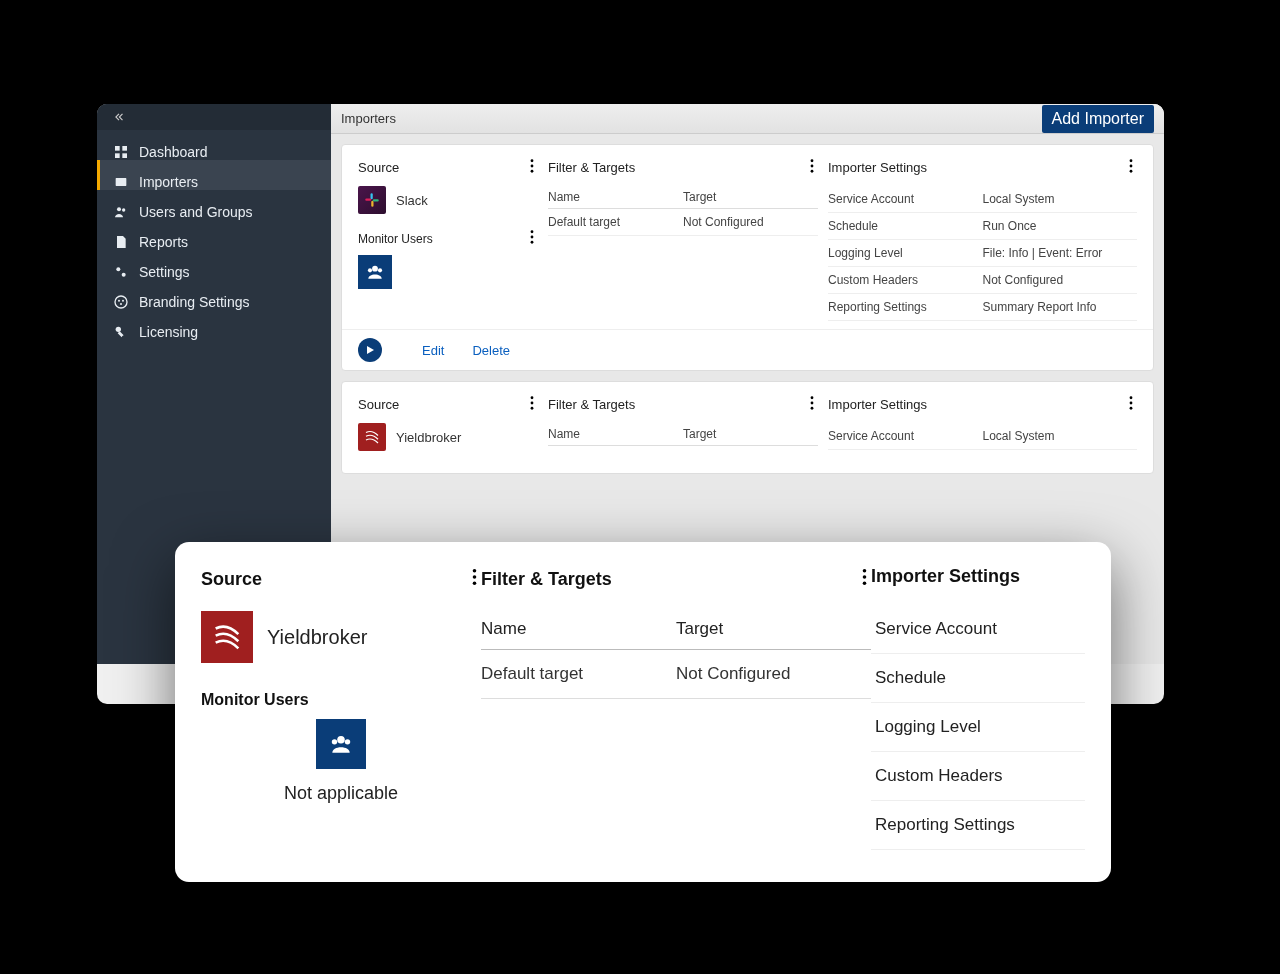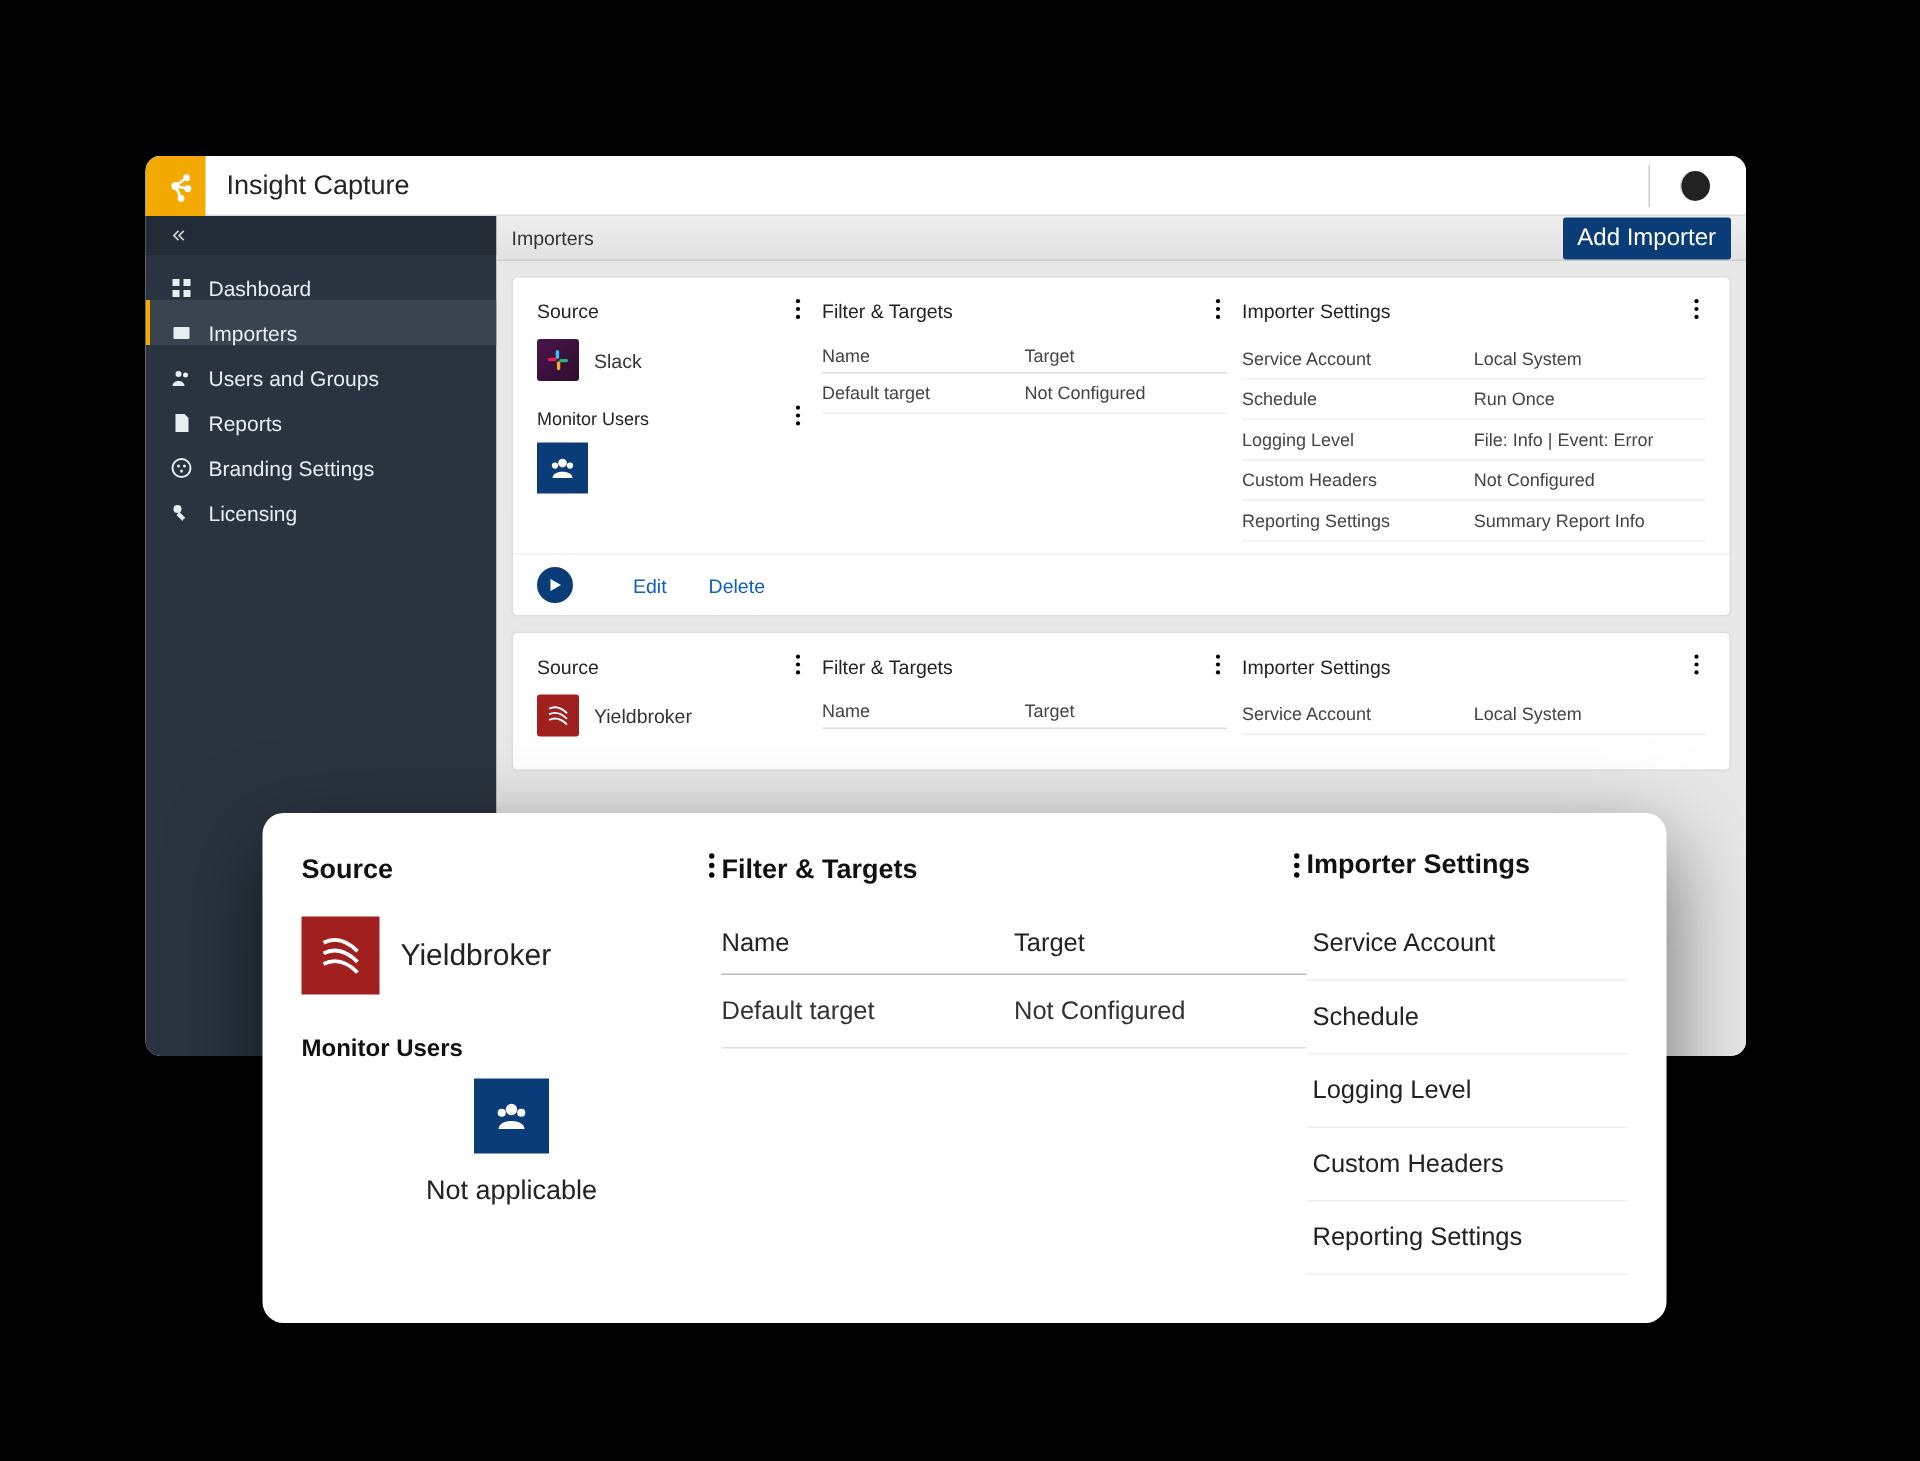--- a/index.html
+++ b/index.html
@@ -180,39 +180,20 @@
 .otd > div { flex:1;}
 .okv { font-size:17px; color:#222; border-bottom:1px solid #eee; padding: 14px 0 14px 4px;}
 .overlay-card .more-dots svg { width:5px; height:18px;}
 .slack-bg { background: linear-gradient(135deg,#4a154b,#2d0e2e); }
 .yb-bg { background:#a01f1f; }
 </style>
 </head>
 <body>
 
 <div class="app-window">
-  <div class="titlebar">
-    <div class="logo-box">
-      <svg viewBox="0 0 24 24">
-          <g stroke="#fff" stroke-width="2" fill="none">
-            <circle cx="12" cy="12" r="2" fill="#fff"></circle>
-            <line x1="12" y1="12" x2="20" y2="6"></line>
-            <line x1="12" y1="12" x2="21" y2="14"></line>
-            <line x1="12" y1="12" x2="16" y2="21"></line>
-            <circle cx="20" cy="6" r="1.5" fill="#fff"></circle>
-            <circle cx="21" cy="14" r="1.5" fill="#fff"></circle>
-            <circle cx="16" cy="21" r="1.5" fill="#fff"></circle>
-          </g>
-        </svg>
-    </div>
-    <div class="app-title">Insight Capture</div>
-    <div class="avatar-wrap">
-      <div class="avatar-circle"></div>
-    </div>
-  </div>
   <div class="body-row">
     <div class="sidebar">
       <div class="collapse-row">
         <svg viewBox="0 0 24 24" fill="#ccc">
             <path d="M13 6l-6 6 6 6 1.4-1.4L9.8 12l4.6-4.6z"></path>
             <path d="M19 6l-6 6 6 6 1.4-1.4L15.8 12l4.6-4.6z"></path>
           </svg>
       </div>
       <div class="nav-item">
         <span class="nav-ico">
@@ -243,20 +224,30 @@
           </span>
         <span class="nav-label">Users and Groups</span>
       </div>
       <div class="nav-item">
         <span class="nav-ico">
             <svg viewBox="0 0 24 24">
               <path d="M6 3h9l4 4v14H6z"></path>
             </svg>
           </span>
         <span class="nav-label">Reports</span>
+      </div>
+      <div class="nav-item">
+        <span class="nav-ico">
+            <svg viewBox="0 0 24 24">
+              <circle cx="8" cy="8" r="3"></circle>
+              <circle cx="16" cy="16" r="3"></circle>
+              <path d="M11 8h9M4 16h9"></path>
+            </svg>
+          </span>
+        <span class="nav-label">Settings</span>
       </div>
       <div class="nav-item">
         <span class="nav-ico">
             <svg viewBox="0 0 24 24">
               <circle cx="12" cy="12" r="9" fill="none" stroke="#e8edf2" stroke-width="2"></circle>
               <circle cx="9" cy="10" r="1.5"></circle>
               <circle cx="15" cy="10" r="1.5"></circle>
               <circle cx="12" cy="15" r="1.5"></circle>
             </svg>
           </span>

